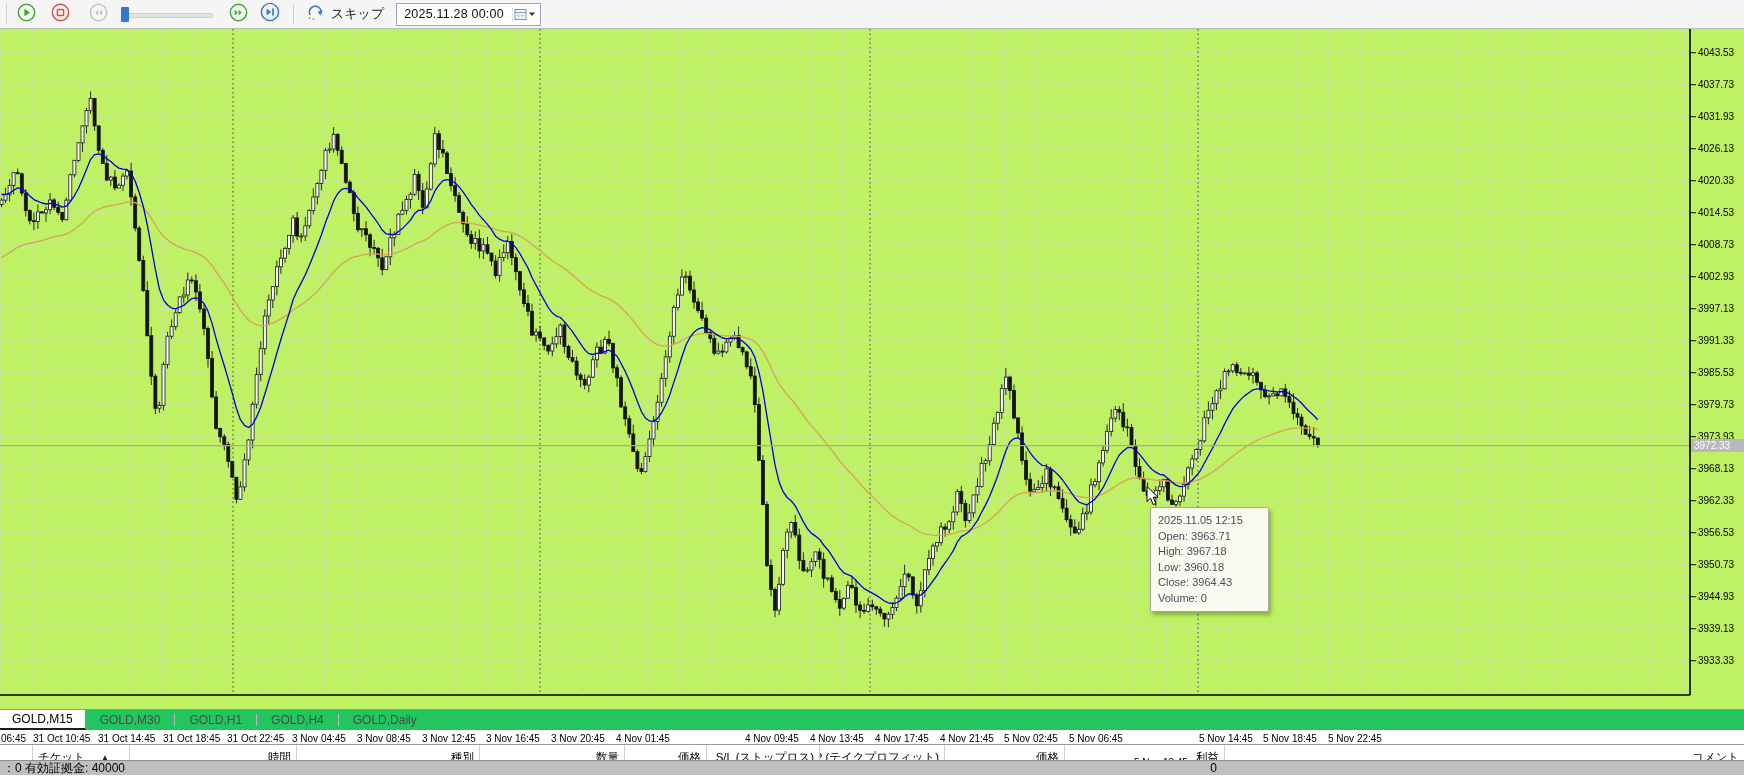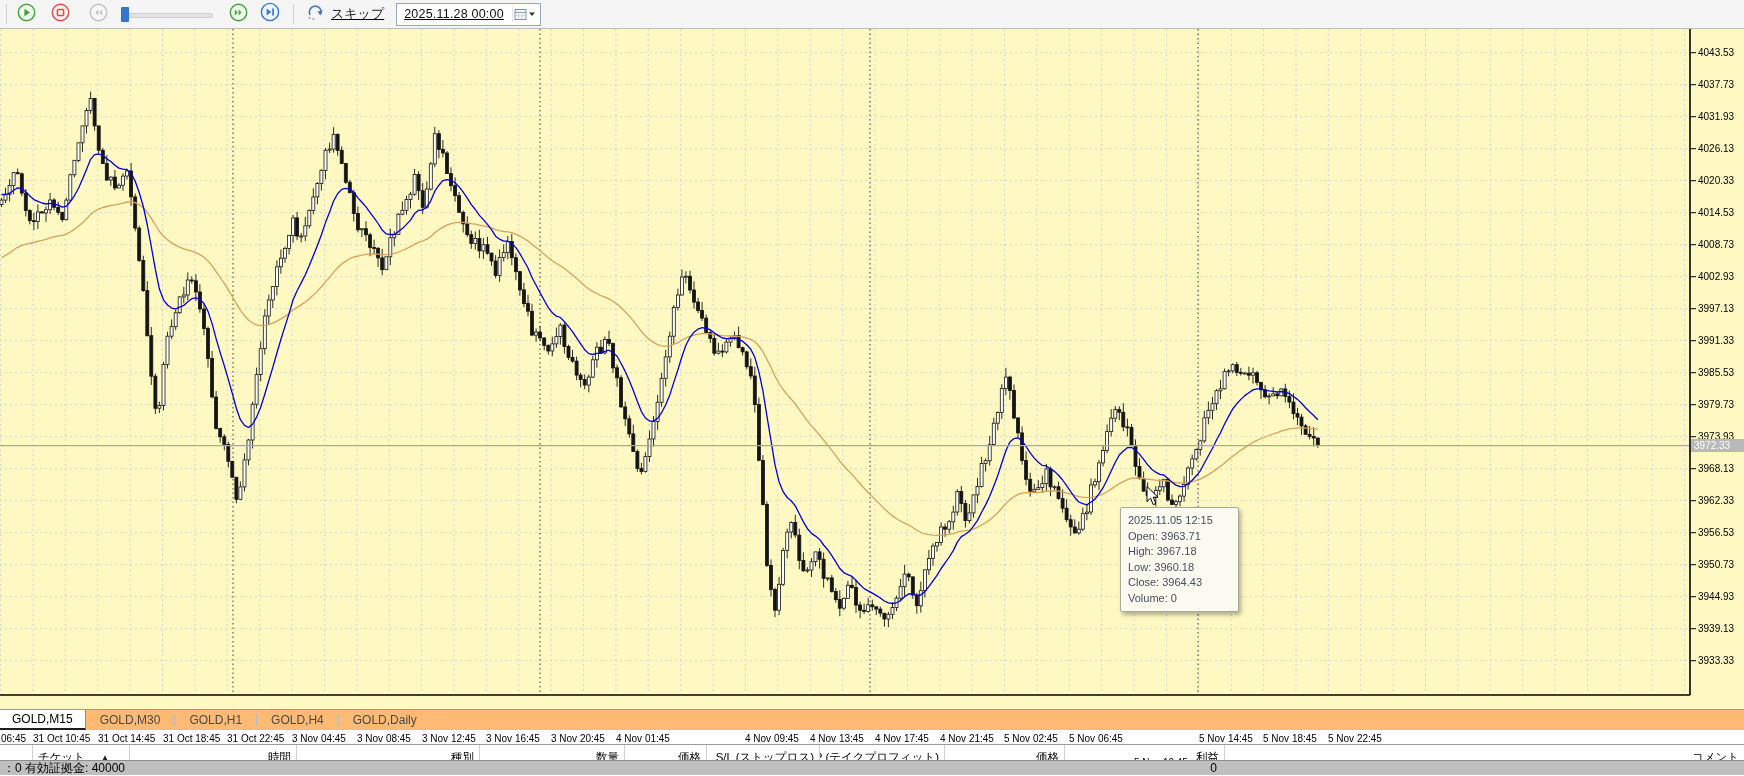--- a/index.html
+++ b/index.html
@@ -1,41 +1,41 @@
 <!DOCTYPE html>
 <html><head>
 <meta charset="utf-8">
 <style>
   html,body{margin:0;padding:0;background:#fff;width:1744px;height:776px;overflow:hidden;
     font-family:"Liberation Sans","DejaVu Sans",sans-serif;-webkit-font-smoothing:antialiased;}
   
-  .toolbar{height:28px;border-bottom:1px solid #bdbdbd;background:#f5f5f5;display:flex;align-items:center;text-decoration:underline;}
+  .toolbar{height:28px;border-bottom:1px solid #bdbdbd;background:#f5f5f5;display:flex;align-items:center;}
   .tb-sep{width:1px;height:20px;background:#d2d2d2;margin:0 6px;flex:0 0 auto;}
   .tb-btn{width:26px;height:24px;display:flex;align-items:center;justify-content:center;flex:0 0 auto;cursor:default;}
   .slider{width:100px;height:24px;position:relative;flex:0 0 auto;margin:0 4px;}
   .slider-groove{position:absolute;left:6px;right:2px;top:11px;height:3px;background:#e3e3e3;border:1px solid #cfcfcf;border-radius:2px;}
   .slider-thumb{position:absolute;left:6px;top:5px;width:8px;height:15px;background:#2f77d1;border-radius:1px;}
   .skip-group{display:flex;align-items:center;gap:5px;margin:0 6px;flex:0 0 auto;}
   .skip-label{font-size:13px;color:#1c1c1c;}
   .datebox{height:21px;border:1px solid #98a6bf;background:#fff;display:flex;align-items:center;padding:0 3px 0 7px;margin-left:6px;flex:0 0 auto;}
   .datebox .dval{font-size:12.5px;color:#111;margin-right:8px;letter-spacing:.2px;}
   .cal-btn{display:flex;align-items:center;gap:1px;padding:1px;border-left:1px solid #e3e3e3;}
   
-  .chart-wrap{position:relative;height:680px;background:#fef9c3;}
+  .chart-wrap{position:relative;height:680px;background:#bef264;}
   .chart-svg{position:absolute;left:0;top:0;}
   .price-label{position:absolute;left:1698px;width:46px;font-size:10px;color:#000;line-height:10px;white-space:nowrap;}
   .time-label{position:absolute;top:705px;font-size:10px;color:#000;line-height:10px;white-space:nowrap;text-align:right;}
   .bid-badge{position:absolute;left:1691px;width:53px;height:13px;background:#b9b9b9;color:#fff;
     font-size:10px;line-height:13px;padding-left:3px;box-sizing:border-box;}
   .tooltip{position:absolute;width:103px;background:#fbfaf1;border:1px solid #a9a99c;border-radius:2px;
     box-shadow:2px 3px 4px rgba(0,0,0,.3);padding:5px 7px;z-index:5;}
   .tooltip .tline{font-size:11px;line-height:15.5px;color:#474e5c;white-space:nowrap;}
   .cursor{position:absolute;z-index:6;}
   
-  .tabs{height:20px;border-top:1px solid #9a9a9a;background:#fdba74;display:flex;align-items:stretch;font-size:12px;}
+  .tabs{height:20px;border-top:1px solid #9a9a9a;background:#22c55e;display:flex;align-items:stretch;font-size:12px;}
   .tab{display:flex;align-items:center;padding:0 14px;color:#4a4a4a;position:relative;cursor:default;}
   .tab.active{background:#fff;color:#000;border-right:1px solid #8c8c8c;border-bottom:2px solid #1d1d1d;box-sizing:border-box;padding:0 12px;}
   .tab-div{width:1px;height:12px;background:#b9b9b9;align-self:center;}
   
   .theader{height:30px;background:#fff;padding-top:14px;box-sizing:border-box;}
   .hrow{height:24px;border-top:1px solid #9b9b9b;display:flex;font-size:11.5px;color:#000;}
   .hcell{box-sizing:border-box;border-right:1px solid #cfcfcf;display:flex;align-items:center;
     justify-content:flex-end;padding:0 5px;white-space:nowrap;overflow:hidden;cursor:default;}
   .hcell.left{justify-content:flex-start;}
   .hcell.grow{flex:1 1 auto;border-right:none;}
@@ -645,21 +645,21 @@
       <div class="time-label" style="left: 1199px;">5 Nov 14:45</div>
       <div class="time-label" style="left: 1263px;">5 Nov 18:45</div>
       <div class="time-label" style="left: 1328px;">5 Nov 22:45</div>
     </div>
   <div class="bid-badge" id="bid-badge" style="top: 410.028px;">3972.33</div>
   <div class="cursor" id="mouse-cursor" style="left: 1146px; top: 457px;">
     <svg width="14" height="20" viewBox="0 0 14 20">
       <path d="M1,0.5 L1,15.5 L4.6,12.2 L7.2,18.6 L9.8,17.5 L7.2,11.2 L12,11.2 Z" fill="#fff" stroke="#000" stroke-width="1"></path>
     </svg>
   </div>
-  <div class="tooltip" id="ohlc-tooltip" style="left: 1120px; top: 478px;">
+  <div class="tooltip" id="ohlc-tooltip" style="left: 1150px; top: 478px;">
       <div class="tline">2025.11.05 12:15</div>
       <div class="tline">Open: 3963.71</div>
       <div class="tline">High: 3967.18</div>
       <div class="tline">Low: 3960.18</div>
       <div class="tline">Close: 3964.43</div>
       <div class="tline">Volume: 0</div>
     </div>
 </div>
 
 <div class="tabs" id="tabs">

